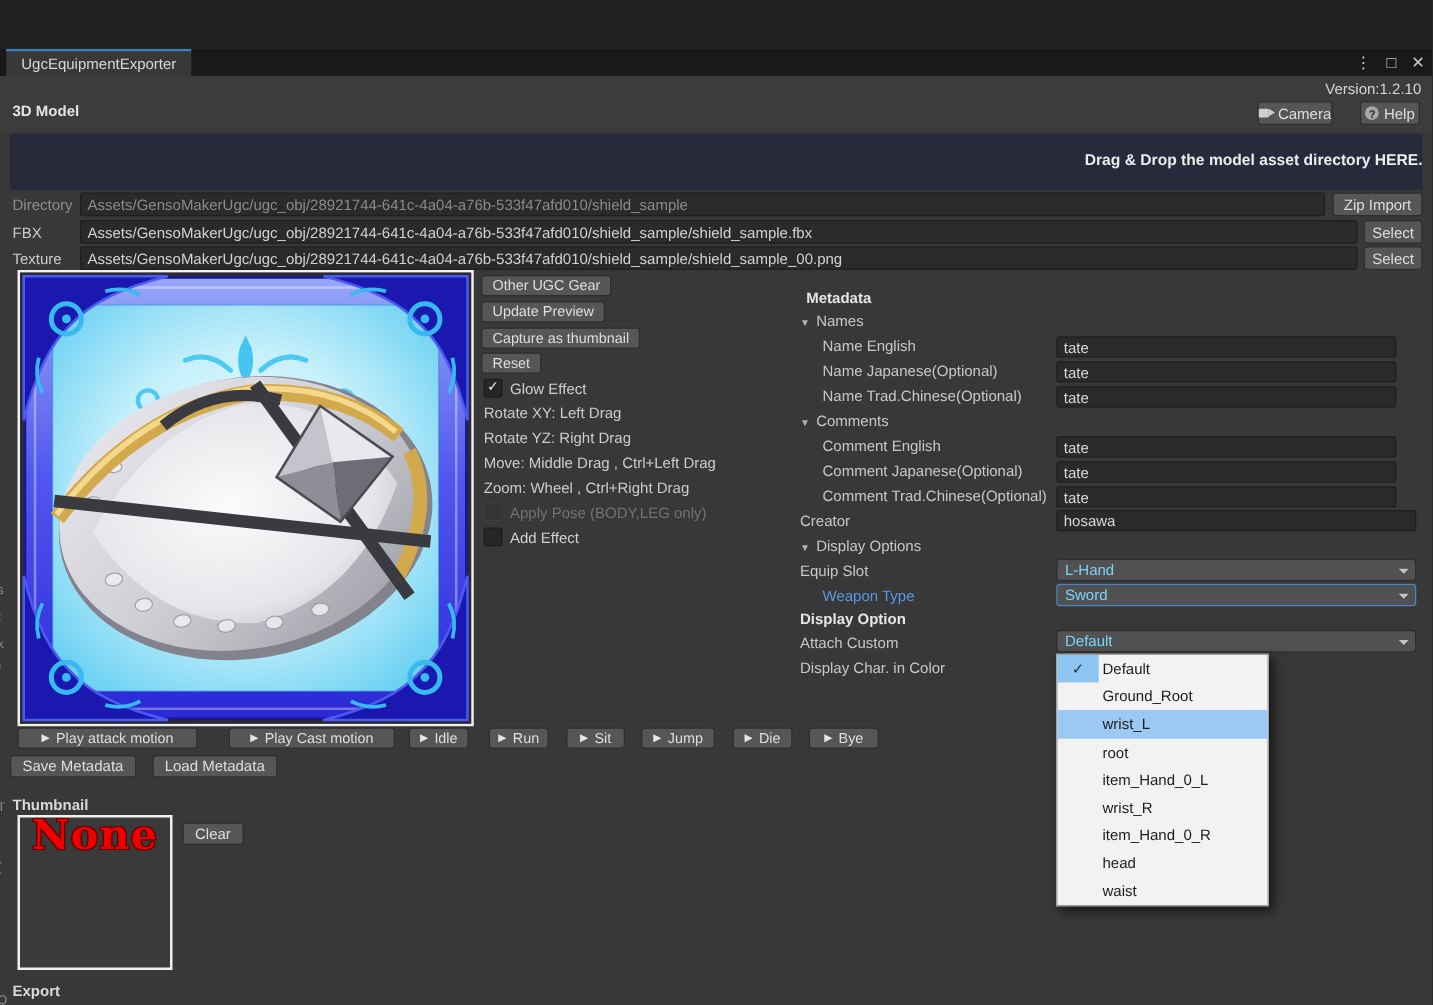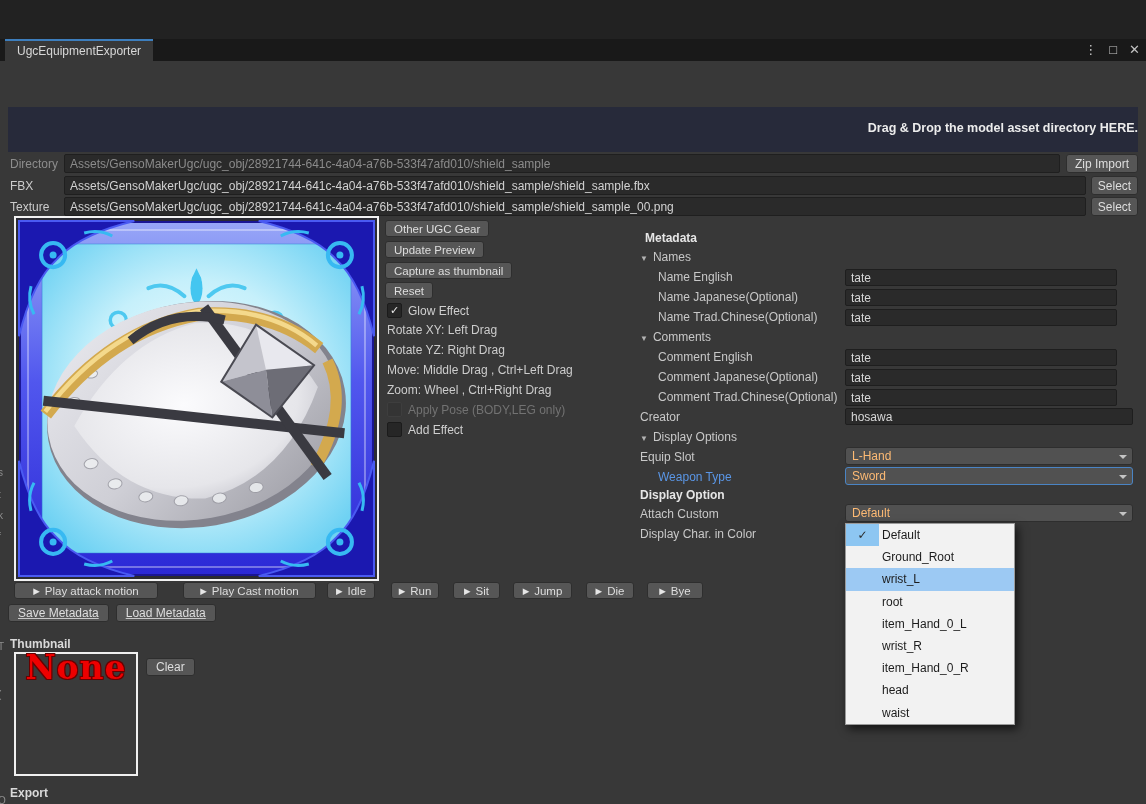--- a/index.html
+++ b/index.html
@@ -55,36 +55,36 @@
   .hint{position:absolute;left:387px;color:#cccccc;font-size:12px;}
   
   .rlabel{position:absolute;color:#c8c8c8;}
   .rbold{position:absolute;font-weight:bold;color:#e6e6e6;}
   .fold{position:absolute;display:flex;align-items:center;gap:5px;color:#c8c8c8;}
   .fold .tri{font-size:8px;color:#b2b2b2;transform:translateY(0.5px);}
   .blue{color:#5a96e6;}
   .rfield{position:absolute;left:845px;height:17px;background:#2a2a2a;border:1px solid #1e1e1e;border-radius:2px;
           box-sizing:border-box;display:flex;align-items:center;padding:0 5px;color:#d8d8d8;}
   .dd{position:absolute;left:845px;width:288px;height:18px;background:#515151;border:1px solid #2e2e2e;border-radius:3px;
-      box-sizing:border-box;display:flex;align-items:center;padding:0 6px;color:#fdba74;}
+      box-sizing:border-box;display:flex;align-items:center;padding:0 6px;color:#7dd3fc;}
   .dd.focus{border:1px solid #4a84c4;}
   .dd .arrow{position:absolute;right:5px;top:7px;width:0;height:0;border-left:4px solid transparent;border-right:4px solid transparent;border-top:4.5px solid #c4c4c4;}
   
   .popup{position:absolute;left:845px;top:484px;width:170px;background:#f2f2f2;border:1px solid #9a9a9a;
          box-shadow:3px 4px 9px rgba(0,0,0,0.65);z-index:50;box-sizing:border-box;}
   .prow{height:22.2px;display:flex;align-items:center;color:#1c1c1c;font-size:12px;position:relative;}
   .prow .chkcell{width:33px;height:100%;display:flex;align-items:center;justify-content:center;color:#2b2b2b;font-size:12px;}
   .prow.checked .chkcell{background:#8dc6f2;}
   .prow.hl{background:#9cc9f3;}
   .prow .plbl{margin-left:3px;}
   
   .mbtn{position:absolute;top:543px;height:17px;font-size:11.5px;gap:5px;}
   .play{font-size:8.5px;color:#e6e6e6;transform:translateY(-0.5px);}
   
-  .savebar{position:absolute;left:8px;top:565px;display:flex;gap:7px;text-decoration:underline;}
+  .savebar{position:absolute;left:8px;top:565px;display:flex;gap:13px;}
   .savebar .btn{height:18px;padding:0 9px;}
   .thumb-title{position:absolute;left:10px;top:598px;font-weight:bold;color:#d9d9d9;}
   .thumbbox{position:absolute;left:14px;top:613px;width:120px;height:120px;border:2px solid #f0f0f0;background:#3a3a3a;
             display:flex;align-items:flex-start;justify-content:center;}
   .nonetext{font-family:"DejaVu Serif","Liberation Serif",serif;font-weight:bold;font-size:33px;color:#ee0000;
             letter-spacing:1px;transform:translateY(-6px);
             text-shadow:0 0 1px #550000, 1px 1px 0 #6b0000, -1px -1px 0 #6b0000, 1px -1px 0 #6b0000, -1px 1px 0 #6b0000;}
   .clearbtn{position:absolute;left:146px;top:619px;height:18px;padding:0 9px;}
   .export-title{position:absolute;left:10px;top:747px;font-weight:bold;color:#d9d9d9;}
   .exportbtn{position:absolute;left:8px;top:765px;height:19px;padding:0 9px 0 6px;gap:4px;}
@@ -101,20 +101,35 @@
     <div class="tab">
       <span>UgcEquipmentExporter</span>
     </div>
     <div class="winicons">
       <span>⋮</span>
       <span>□</span>
       <span>✕</span>
     </div>
   </div>
 
+  <div class="toolbar">
+    <div class="version">Version:1.2.10</div>
+    <div class="sect-title">3D Model</div>
+    <div class="tbtn" style="right:80px;width:60px;">
+      <span class="cam-icon">
+          <i></i>
+          <b></b>
+        </span>
+      <span>Camera</span>
+    </div>
+    <div class="tbtn" style="right:10px;width:48px;">
+      <span class="help-icon">?</span>
+      <span>Help</span>
+    </div>
+  </div>
 
   <div class="dropzone">
     <span>Drag &amp; Drop the model asset directory HERE.</span>
   </div>
 
   <div class="plabel dim" style="top:115px;">Directory</div>
   <div class="tfield dim" style="left:64px;top:115px;width:996px;">Assets/GensoMakerUgc/ugc_obj/28921744-641c-4a04-a76b-533f47afd010/shield_sample</div>
   <div class="btn abs" style="left:1066px;top:115px;width:72px;height:19px;">Zip Import</div>
 
   <div class="plabel" style="top:137px;">FBX</div>

